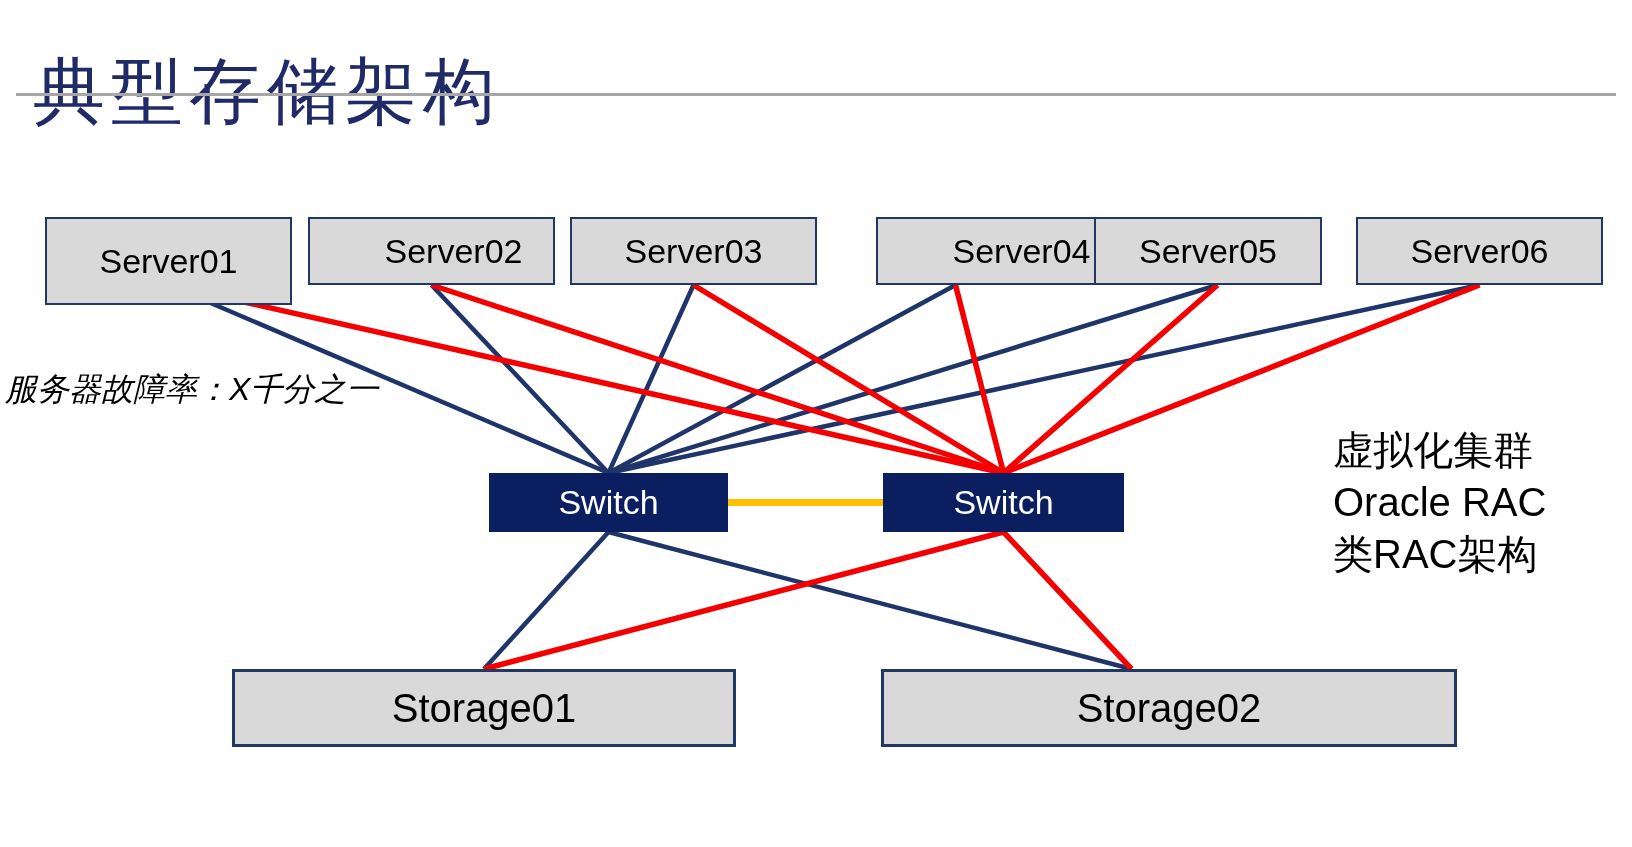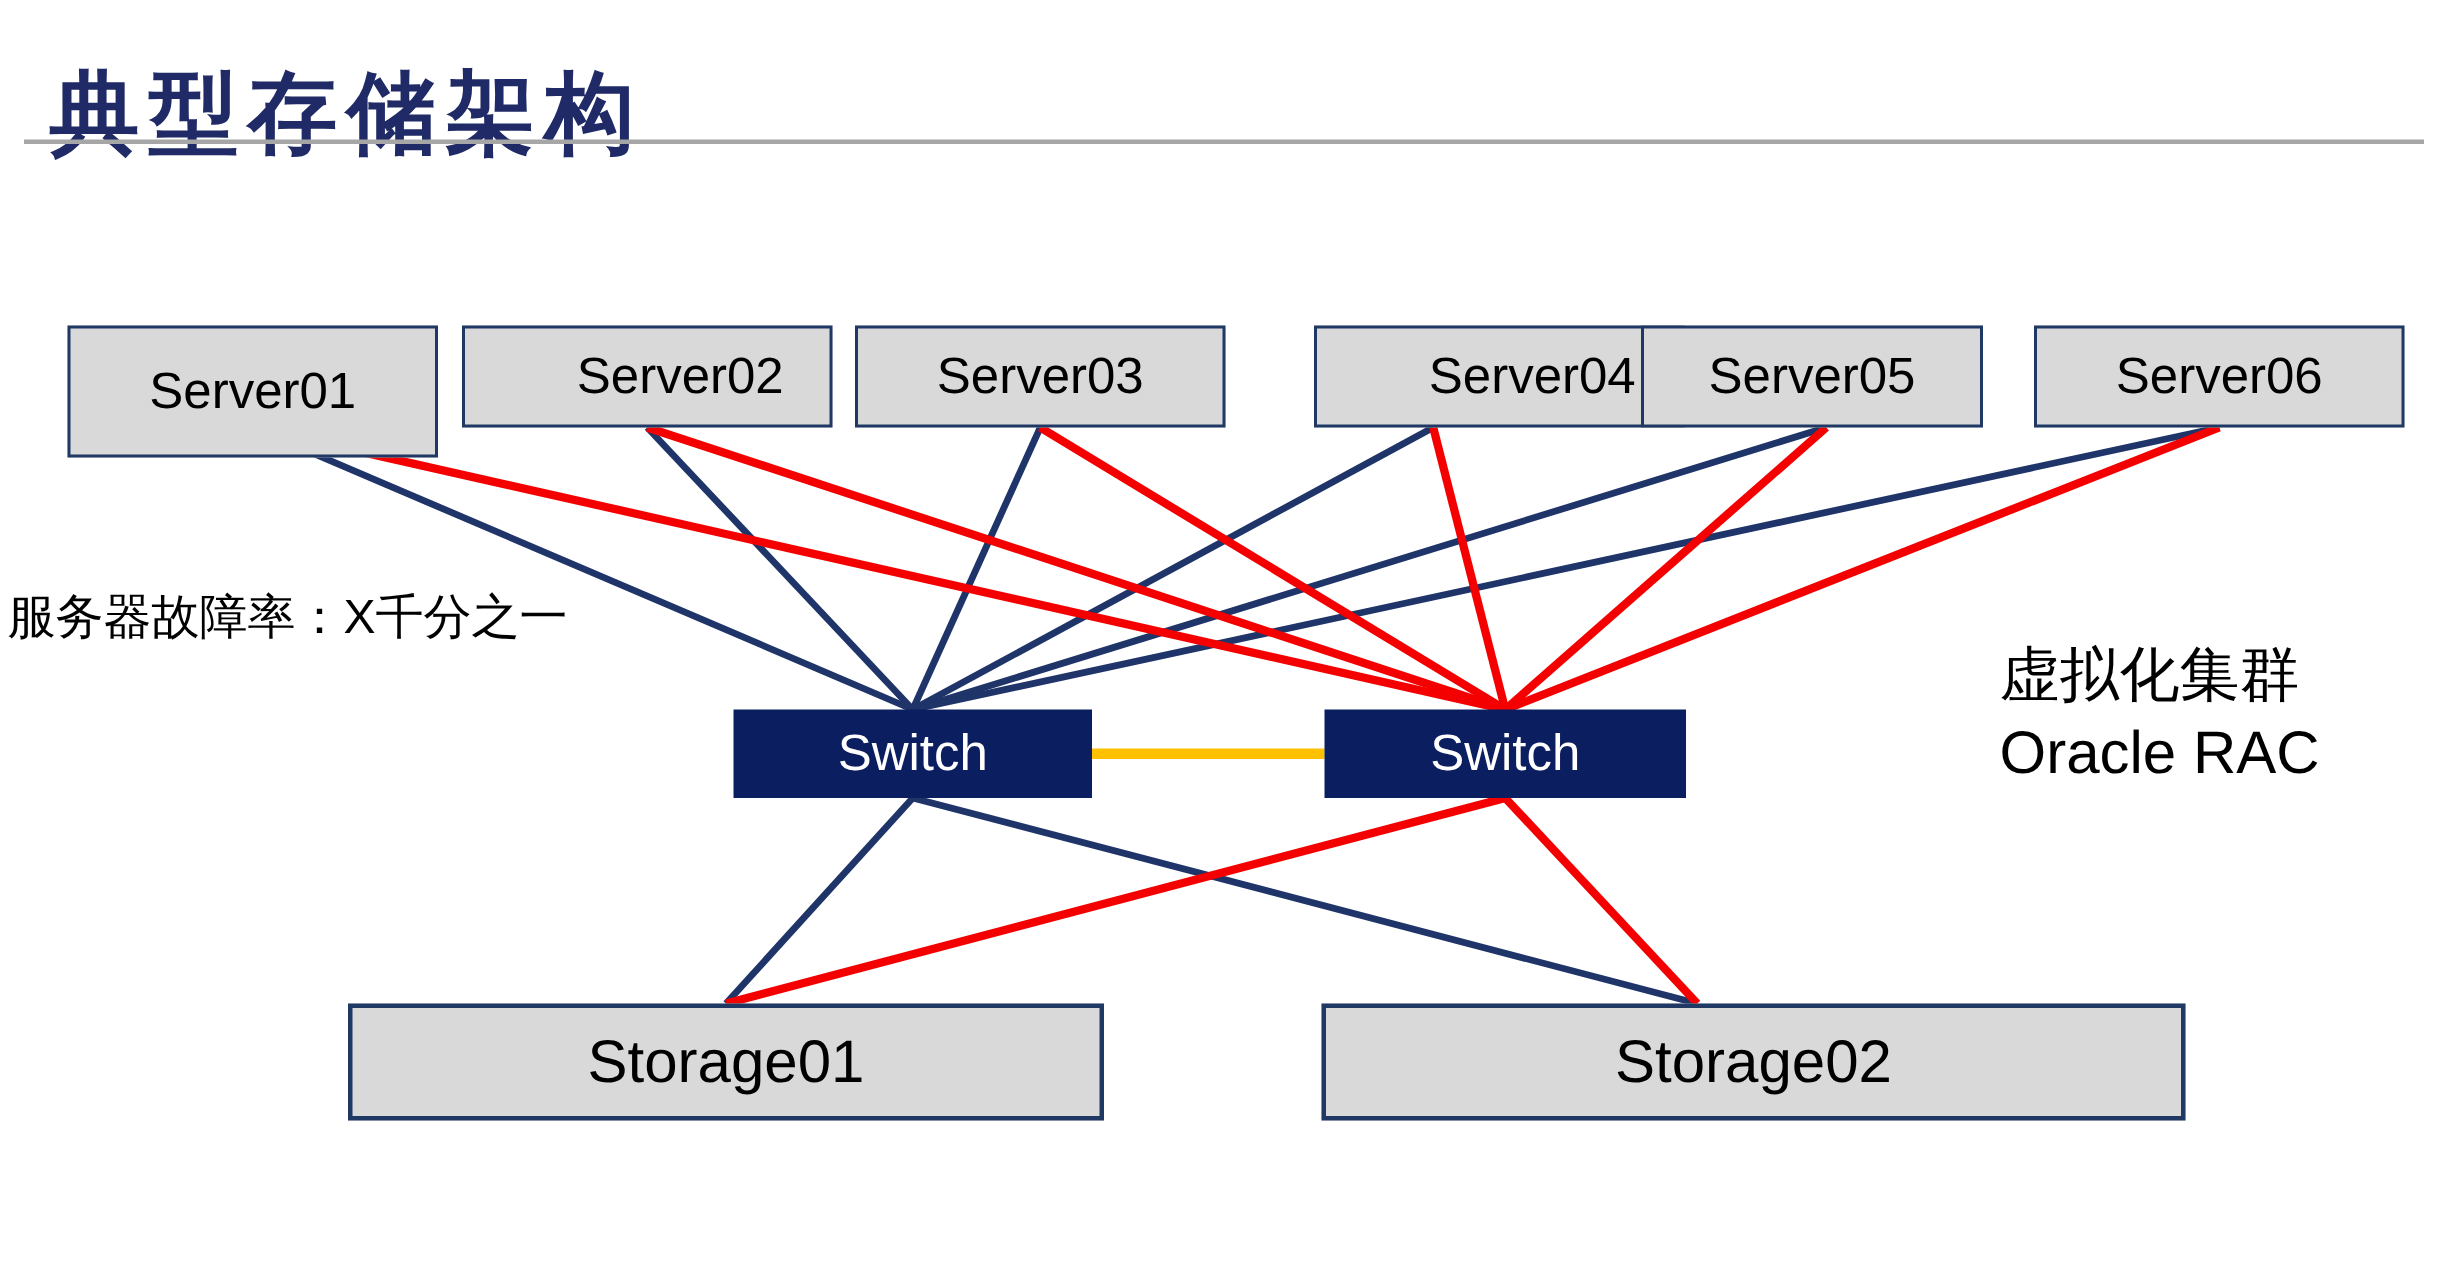--- a/index.html
+++ b/index.html
@@ -5,21 +5,21 @@
   html,body{margin:0;padding:0;background:#ffffff;}
   .stage{
     position:relative;
     width:1632px;height:847px;
     background:#ffffff;
     overflow:hidden;
     font-family:"Liberation Sans", sans-serif;
   }
   .page-title{
     position:absolute;left:33px;top:-4px;
-    font-size:60px;font-weight:700;letter-spacing:6px;
+    font-size:72px;font-weight:400;letter-spacing:6px;
     color:var(--title-color,#1f2a66);
     white-space:nowrap;
   }
   .divider{
     position:absolute;left:16px;top:93px;width:1600px;height:0;
     border-top:3px solid var(--divider-color,#a6a6a6);
   }
   #wires{position:absolute;left:0;top:0;}
   .node{
     position:absolute;box-sizing:border-box;
@@ -42,21 +42,21 @@
     background:var(--switch-fill,#0b1f60);
     color:var(--switch-text,#ffffff);
     font-size:34px;
   }
   .annotation{
     position:absolute;
     color:var(--text-color,#000);
     font-size:32px;line-height:1.15;
     white-space:nowrap;
   }
-  .annotation.server-failure{left:5px;top:393px;}
+  .annotation.server-failure{left:5px;top:371px;font-style:italic;}
   .annotation.storage-failure{left:5px;top:774px;}
   .cluster-note{
     position:absolute;left:1333px;top:424px;
     color:var(--text-color,#000);
     font-size:40px;line-height:52px;
     white-space:nowrap;
   }
 </style>
 </head>
 <body>
@@ -97,14 +97,15 @@
       <div class="node storage" style="left: 232px; top: 669px; width: 504px; height: 78px;">Storage01</div>
       <div class="node storage" style="left: 881px; top: 669px; width: 576px; height: 78px;">Storage02</div>
     </div>
 
   <div class="annotation server-failure">服务器故障率：X千分之一</div>
 
 
   <div class="cluster-note">
     <div>虚拟化集群</div>
     <div>Oracle RAC</div>
+    <div>类RAC架构</div>
   </div>
 </div>
 
 </body></html>

